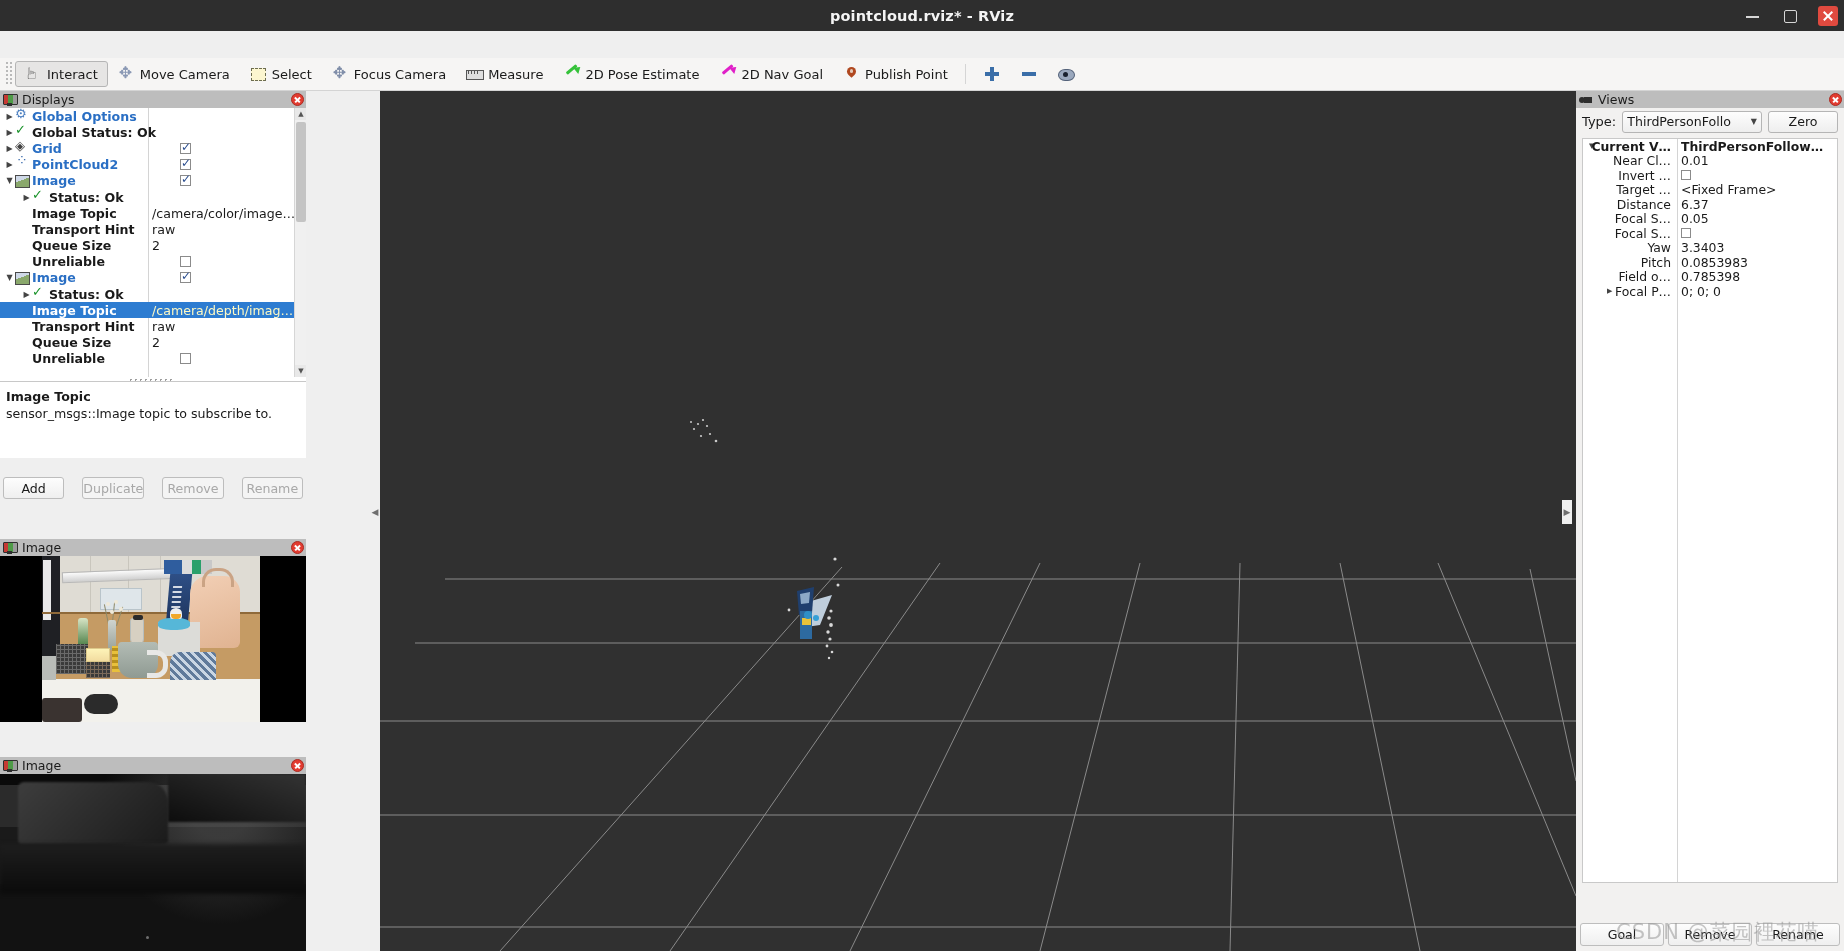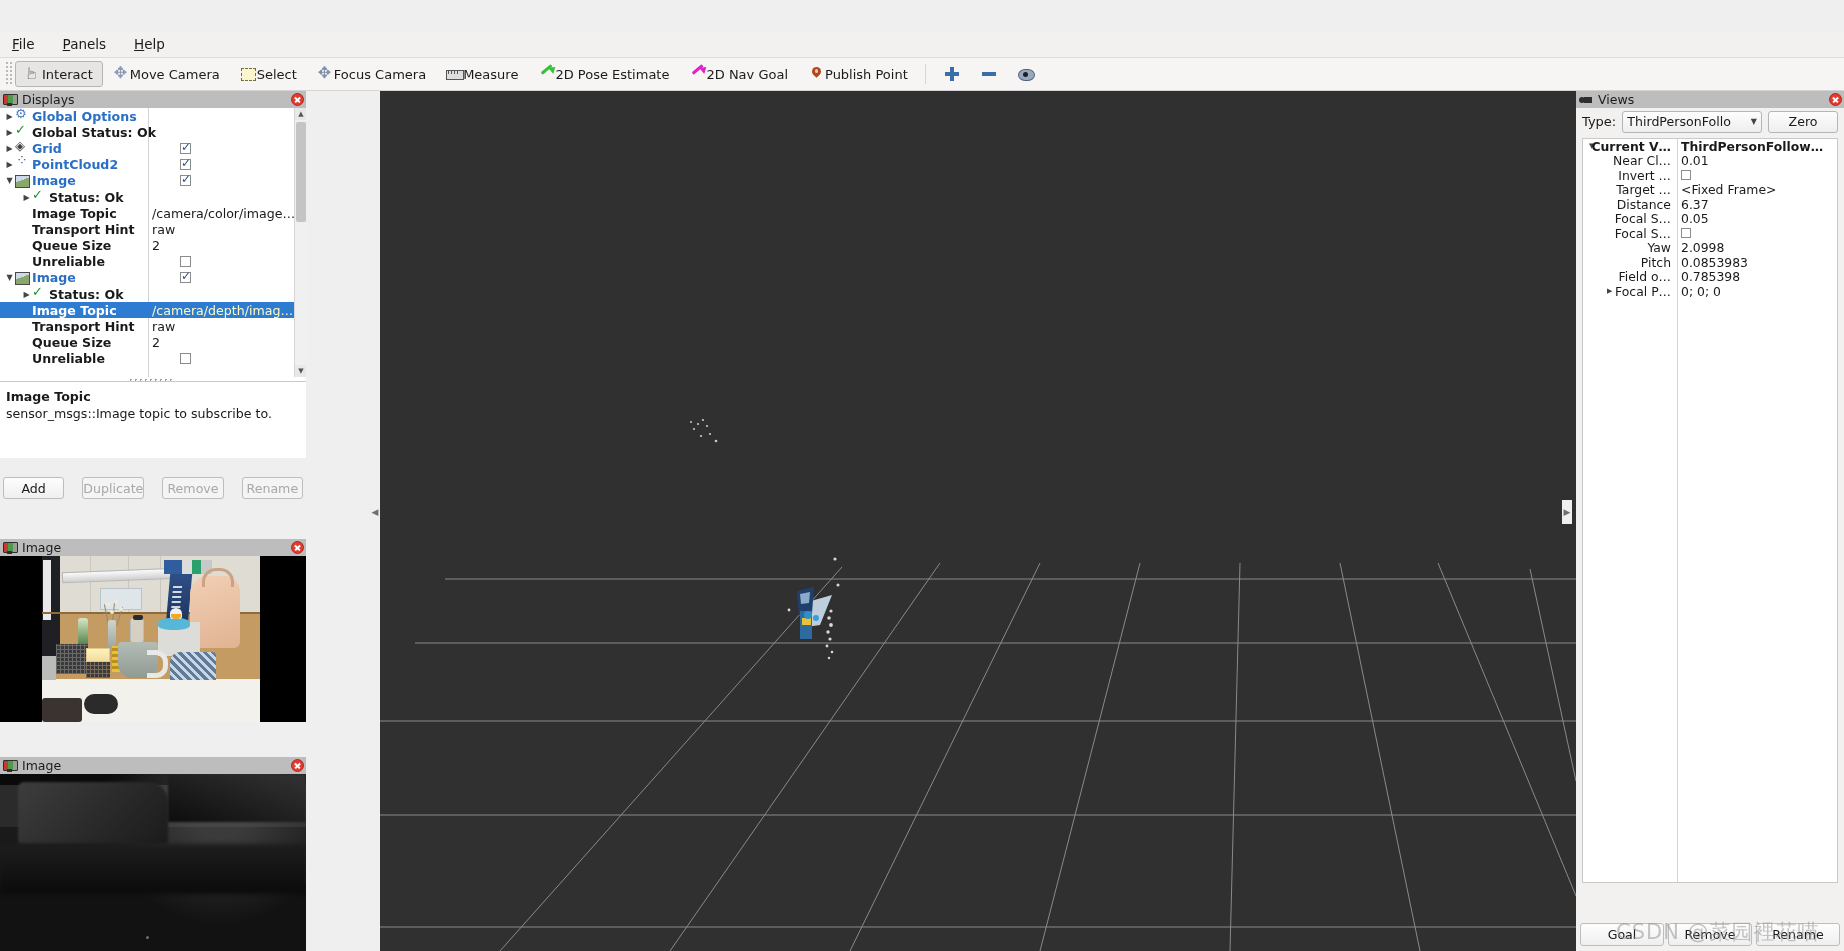--- a/index.html
+++ b/index.html
@@ -44,21 +44,21 @@
   
   .toolbar {
     position:absolute; left:0; top:58px; width:1844px; height:33px;
     background:#f6f5f4; border-bottom:1px solid #d4d4d4;
     display:flex; align-items:center; padding-left:4px;
   }
   .tb-grip { width:9px; height:24px; margin-right:2px;
     background-image: radial-gradient(#b9b9b9 1px, transparent 1px);
     background-size: 4px 4px; background-position: 1px 3px; }
   .tbtn {
-    height:26px; display:flex; align-items:center; 
+    height:26px; display:flex; align-items:center; gap:5px;
     padding:0 9px; border:1px solid transparent; border-radius:3px;
     font-size:13px; white-space:nowrap; cursor:default;
   }
   .tbtn.active { background:#e6e5e4; border-color:#b5b5b5; }
   .tb-ico { width:17px; height:16px; display:inline-block; position:relative; flex:0 0 auto; }
   .tb-sep { width:1px; height:20px; background:#d5d5d5; margin:0 7px; }
 
   
   .ic-hand::before{
     content:"☞"; position:absolute; left:0; top:-3px; font-size:16px; color:#2a2a2a;
@@ -329,26 +329,29 @@
   .watermark { position:absolute; left:1616px; top:918px; font-size:21px; color:rgba(150,150,150,.55);
     font-family:"DejaVu Sans","Liberation Sans",sans-serif; letter-spacing:1px; pointer-events:none; }
 
   .bottomstrip { position:absolute; left:306px; top:91px; width:74px; height:860px; background:#efefef; }
 </style>
 </head>
 <body>
 
 <div id="app">
 
-
-  <div class="menubar">
-    <div class="menuitem"><u>F</u>ile</div>
-    <div class="menuitem"><u>P</u>anels</div>
-    <div class="menuitem"><u>H</u>elp</div>
+  <div class="titlebar">
+    <div class="ttl">pointcloud.rviz* - RViz</div>
+    <div class="winbtns">
+      <div class="winbtn min"></div>
+      <div class="winbtn max"></div>
+      <div class="winbtn close"></div>
+    </div>
   </div>
+
 
   <div class="toolbar">
     <div class="tb-grip"></div>
     <div class="tbtn active">
       <span class="tb-ico ic-hand"></span>
       <span>Interact</span>
     </div>
     <div class="tbtn">
       <span class="tb-ico ic-move"></span>
       <span>Move Camera</span>
@@ -669,21 +672,21 @@
         <div class="vrow">
           <span class="vkey">Focal S…</span>
           <span class="vval">0.05</span>
         </div>
         <div class="vrow">
           <span class="vkey">Focal S…</span>
           <span class="vck"></span>
         </div>
         <div class="vrow">
           <span class="vkey">Yaw</span>
-          <span class="vval">2.0998</span>
+          <span class="vval">3.3403</span>
         </div>
         <div class="vrow">
           <span class="vkey">Pitch</span>
           <span class="vval">0.0853983</span>
         </div>
         <div class="vrow">
           <span class="vkey">Field o…</span>
           <span class="vval">0.785398</span>
         </div>
         <div class="vrow">

